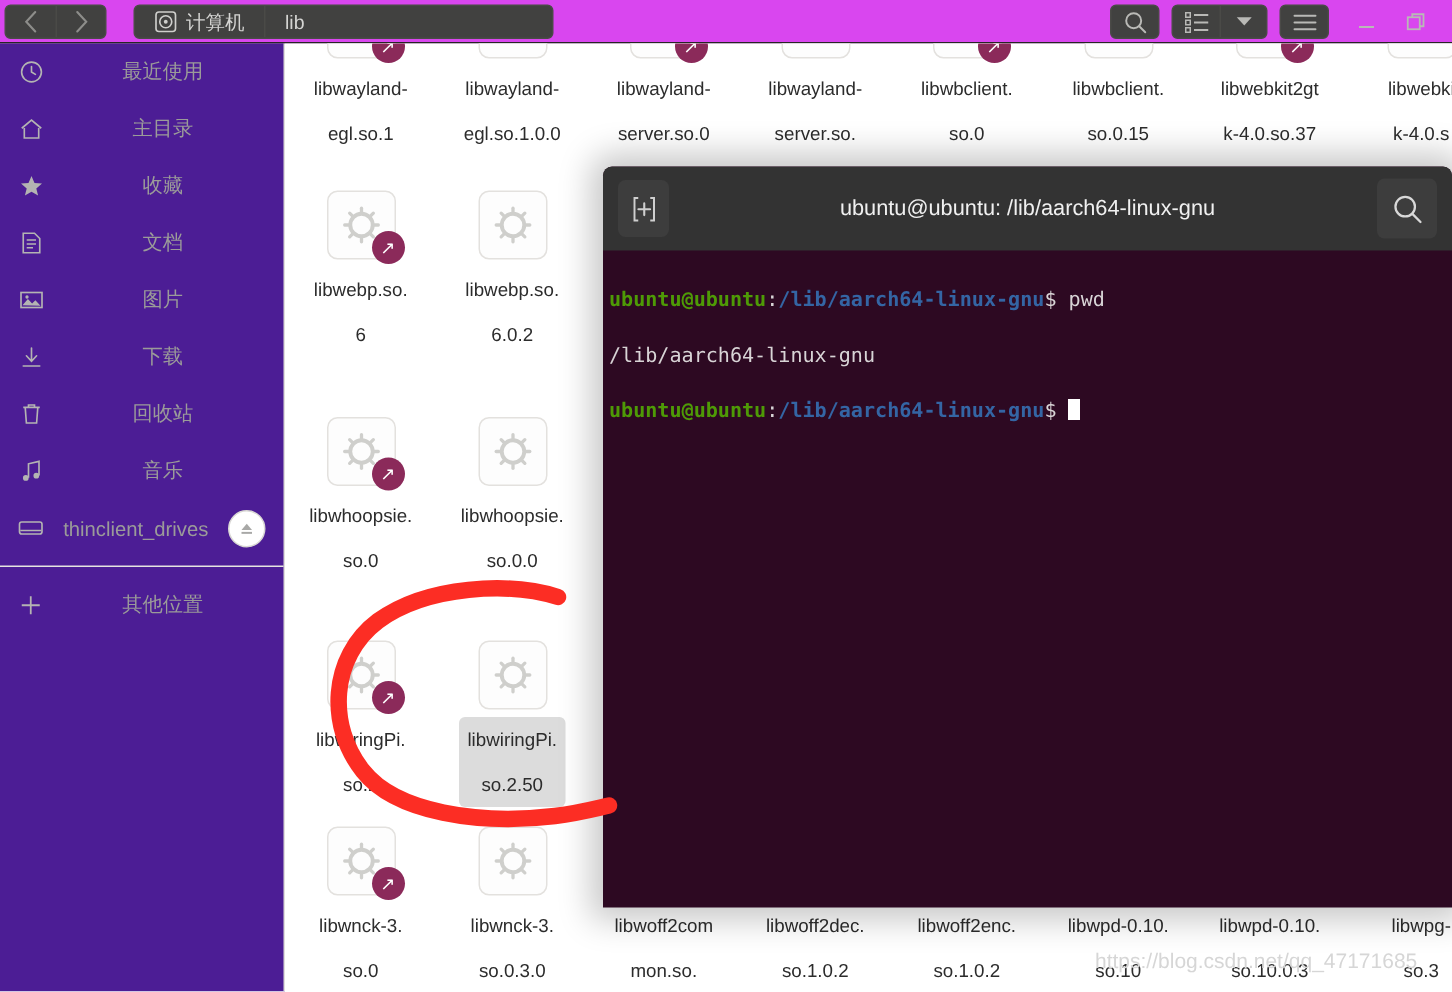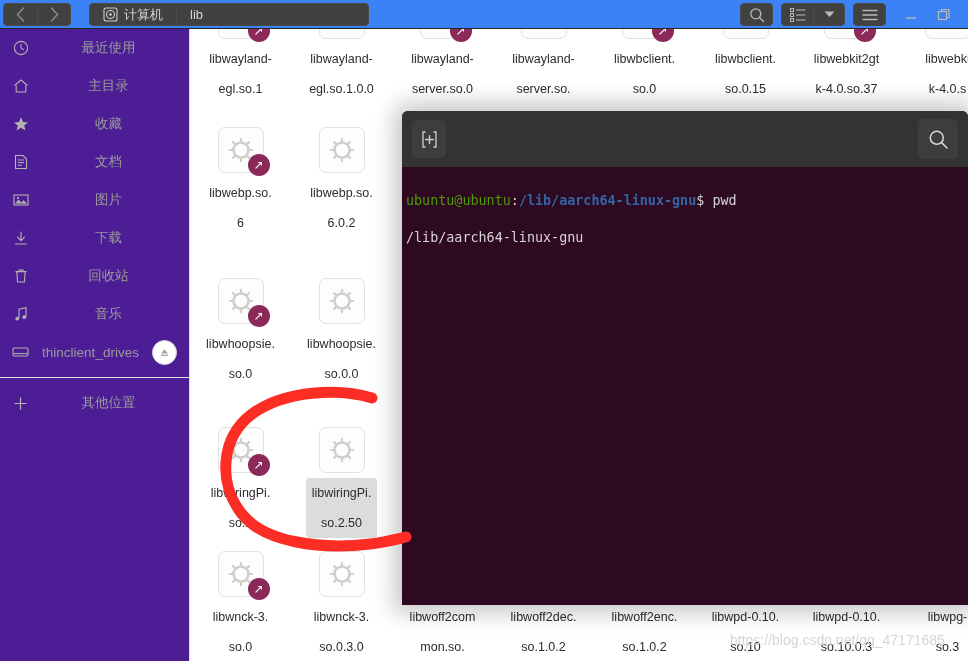--- a/index.html
+++ b/index.html
@@ -7,21 +7,21 @@
     width: 968px; height: 661px;
     overflow: hidden;
     font-family: "Liberation Sans", sans-serif;
     background: #ffffff;
   }
   #app { position: relative; width: 968px; height: 661px; overflow: hidden; }
 
   
   .headerbar {
     position: absolute; top: 0; left: 0; width: 968px; height: 29px;
-    background: #3b82f6;
+    background: #d946ef;
     display: flex; align-items: stretch;
     border-bottom: 1px solid #262624;
   }
   .nav-group { display: flex; height: 23px; margin: 3px 0 0 3px;
     border: 1px solid #4a4a47; border-radius: 4px; overflow: hidden; background: #414140; }
   .nav-btn { width: 33px; display: flex; align-items: center; justify-content: center;
     color: #8d8d8a; font-size: 15px; }
   .nav-btn + .nav-btn { border-left: 1px solid #4a4a47; }
 
   .crumbs { display: flex; height: 23px; margin: 3px 0 0 18px;
@@ -90,21 +90,21 @@
   .term-newtab { width: 34px; height: 38px; background: #3d3d3d;
     border-radius: 5px; display: flex; align-items: center;
     justify-content: center; color: #cfcfcf; }
   .term-title { position: absolute; left: 0; right: 0; text-align: center;
     color: #f0f0f0; font-size: 14.5px; pointer-events: none; }
   .term-search { position: absolute; right: 10px; width: 40px; height: 40px;
     background: #3d3d3d; border-radius: 5px; display: flex;
     align-items: center; justify-content: center; color: #d8d8d8; }
   .term-body { padding: 6px 0 0 4px; font-family: "DejaVu Sans Mono", monospace;
     font-size: 13.4px; line-height: 18.6px; color: #e8e3e6; white-space: pre; }
-  .tg { color: #4e9a06; font-weight: normal; }
+  .tg { color: #4e9a06; font-weight: bold; }
   .tb { color: #3465a4; font-weight: bold; }
   .tw { color: #d8d4d6; }
   .cursor { display: inline-block; width: 8px; height: 14px;
     background: #ffffff; vertical-align: -2px; }
 
   
   .annot { position: absolute; left: 190px; top: 380px;
     width: 260px; height: 200px; pointer-events: none; }
 
   
@@ -648,30 +648,32 @@
 
   <div class="terminal">
     <div class="term-head">
       <div class="term-newtab">
         <svg width="19" height="19" viewBox="0 0 19 19">
           <path d="M5.5 2 H3 V17 H5.5" stroke="#cfcfcf" stroke-width="1.3" fill="none"></path>
           <path d="M13.5 2 H16 V17 H13.5" stroke="#cfcfcf" stroke-width="1.3" fill="none"></path>
           <path d="M9.5 5.6 V13.4 M5.6 9.5 H13.4" stroke="#cfcfcf" stroke-width="1.4" stroke-linecap="round"></path>
         </svg>
       </div>
+      <div class="term-title">ubuntu@ubuntu: /lib/aarch64-linux-gnu</div>
       <div class="term-search">
         <svg width="21" height="21" viewBox="0 0 21 21">
           <circle cx="8.8" cy="8.8" r="6.5" stroke="#d8d8d8" stroke-width="1.5" fill="none"></circle>
           <path d="M13.6 13.6 L19 19" stroke="#d8d8d8" stroke-width="1.5" stroke-linecap="round"></path>
         </svg>
       </div>
     </div>
     <div class="term-body">
 <div><span class="tg">ubuntu@ubuntu</span><span class="tw">:</span><span class="tb">/lib/aarch64-linux-gnu</span><span class="tw">$ </span><span class="tw">pwd</span></div>
 <div class="tw">/lib/aarch64-linux-gnu</div>
+<div><span class="tg">ubuntu@ubuntu</span><span class="tw">:</span><span class="tb">/lib/aarch64-linux-gnu</span><span class="tw">$ </span><span class="cursor"></span></div>
     </div>
   </div>
 
   <svg class="annot" viewBox="0 0 260 200">
     <path d="M182 18 C150 8, 95 10, 62 34 C30 58, 28 104, 52 134 C74 162, 130 170, 180 164 C196 162, 207 159, 216 157" stroke="#fc2d24" stroke-width="11" fill="none" stroke-linecap="round" stroke-linejoin="round"></path>
   </svg>
 
   <div class="watermark">https://blog.csdn.net/qq_47171685</div>
 
 </div>

